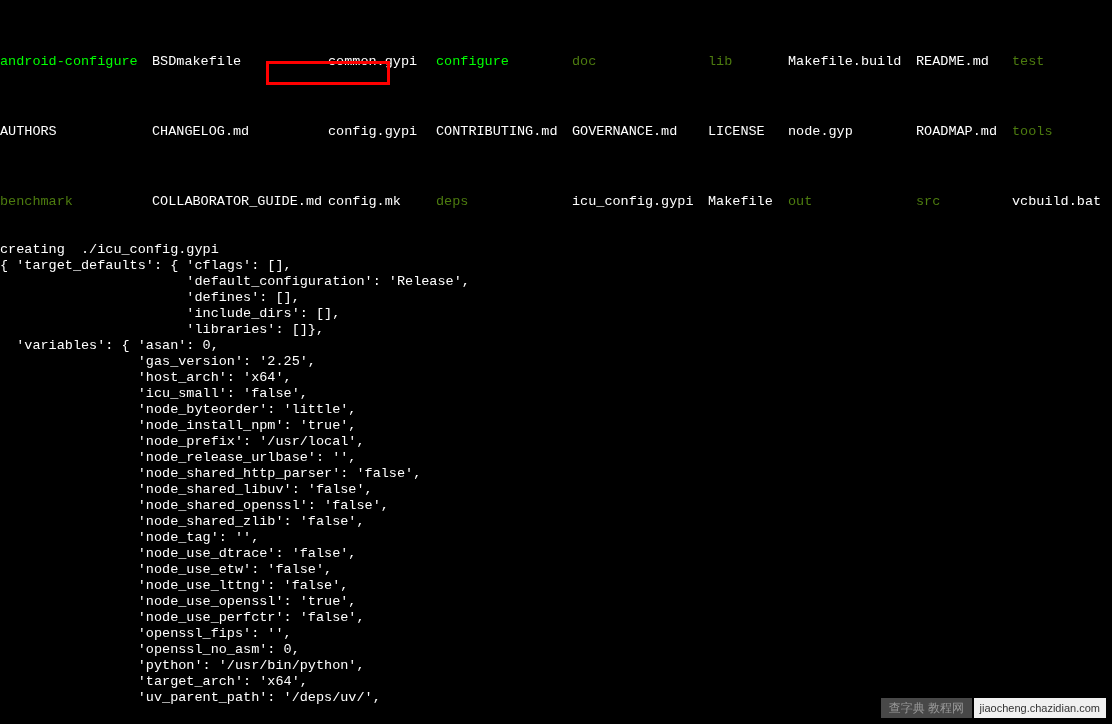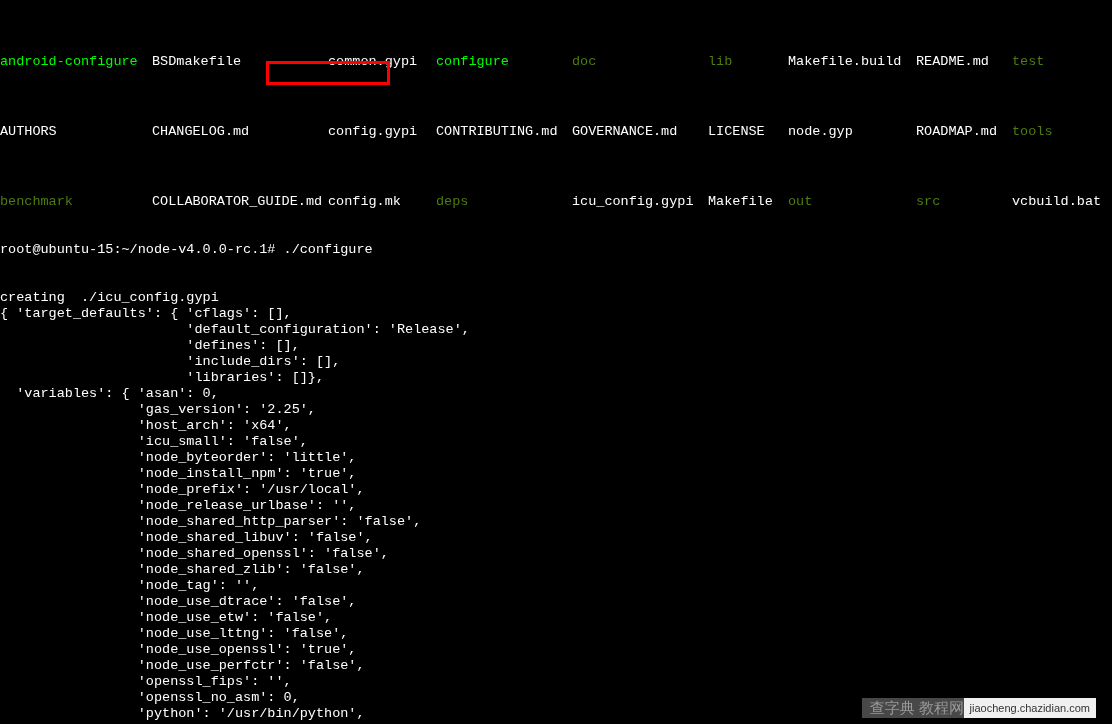--- a/index.html
+++ b/index.html
@@ -30,51 +30,50 @@
     .blue { color: #4d7c0f; }
     .white { color: #ffffff; }
     .highlight-box {
       position: absolute;
       border: 3px solid #ff0000;
       pointer-events: none;
     }
     .watermark {
       position: absolute;
       bottom: 6px;
-      right: 16px;
+      right: 6px;
       background: #f0f0f0;
       color: #333;
       font-size: 11px;
       padding: 2px 6px;
       font-family: sans-serif;
     }
     .watermark2 {
       position: absolute;
       bottom: 6px;
       right: 140px;
       color: #999;
-      font-size: 15px;
+      font-size: 12px;
       font-family: sans-serif;
       background: rgba(240,240,240,0.3);
       padding: 2px 8px;
       margin-top: 36px;
     }
     .ls-grid {
       white-space: pre;
     }
     .col { display: inline-block; margin-top: 22px; }
   </style>
 </head>
 <body>
 
 <div class="terminal">
   <div class="line ls-grid" id="lsrow1"><span class="col green" style="width: 152px;">android-configure</span><span class="col white" style="width: 176px;">BSDmakefile</span><span class="col white" style="width: 108px;">common.gypi</span><span class="col green" style="width: 136px;">configure</span><span class="col blue" style="width: 136px;">doc</span><span class="col blue" style="width: 80px;">lib</span><span class="col white" style="width: 128px;">Makefile.build</span><span class="col white" style="width: 96px;">README.md</span><span class="col blue" style="width: 100px;">test</span></div>
   <div class="line ls-grid" id="lsrow2"><span class="col white" style="width: 152px;">AUTHORS</span><span class="col white" style="width: 176px;">CHANGELOG.md</span><span class="col white" style="width: 108px;">config.gypi</span><span class="col white" style="width: 136px;">CONTRIBUTING.md</span><span class="col white" style="width: 136px;">GOVERNANCE.md</span><span class="col white" style="width: 80px;">LICENSE</span><span class="col white" style="width: 128px;">node.gyp</span><span class="col white" style="width: 96px;">ROADMAP.md</span><span class="col blue" style="width: 100px;">tools</span></div>
   <div class="line ls-grid" id="lsrow3"><span class="col blue" style="width: 152px;">benchmark</span><span class="col white" style="width: 176px;">COLLABORATOR_GUIDE.md</span><span class="col white" style="width: 108px;">config.mk</span><span class="col blue" style="width: 136px;">deps</span><span class="col white" style="width: 136px;">icu_config.gypi</span><span class="col white" style="width: 80px;">Makefile</span><span class="col blue" style="width: 128px;">out</span><span class="col blue" style="width: 96px;">src</span><span class="col white" style="width: 100px;">vcbuild.bat</span></div>
-  <div class="line"><span class="white">root@ubuntu-15:~/node-v4.0.0-rc.1# </span><span class="white">./configure</span></div>
   <div id="output-container"><div class="line white">creating  ./icu_config.gypi</div><div class="line white">{ 'target_defaults': { 'cflags': [],</div><div class="line white">                       'default_configuration': 'Release',</div><div class="line white">                       'defines': [],</div><div class="line white">                       'include_dirs': [],</div><div class="line white">                       'libraries': []},</div><div class="line white">  'variables': { 'asan': 0,</div><div class="line white">                 'gas_version': '2.25',</div><div class="line white">                 'host_arch': 'x64',</div><div class="line white">                 'icu_small': 'false',</div><div class="line white">                 'node_byteorder': 'little',</div><div class="line white">                 'node_install_npm': 'true',</div><div class="line white">                 'node_prefix': '/usr/local',</div><div class="line white">                 'node_release_urlbase': '',</div><div class="line white">                 'node_shared_http_parser': 'false',</div><div class="line white">                 'node_shared_libuv': 'false',</div><div class="line white">                 'node_shared_openssl': 'false',</div><div class="line white">                 'node_shared_zlib': 'false',</div><div class="line white">                 'node_tag': '',</div><div class="line white">                 'node_use_dtrace': 'false',</div><div class="line white">                 'node_use_etw': 'false',</div><div class="line white">                 'node_use_lttng': 'false',</div><div class="line white">                 'node_use_openssl': 'true',</div><div class="line white">                 'node_use_perfctr': 'false',</div><div class="line white">                 'openssl_fips': '',</div><div class="line white">                 'openssl_no_asm': 0,</div><div class="line white">                 'python': '/usr/bin/python',</div><div class="line white">                 'target_arch': 'x64',</div><div class="line white">                 'uv_parent_path': '/deps/uv/',</div></div>
   
 </div>
 
 <div class="highlight-box" id="hbox" style="left: 266px; top: 61px; width: 124px; height: 24px;"></div>
 
 <div class="watermark2">查字典  教程网</div>
 <div class="watermark">jiaocheng.chazidian.com</div>
 
 </body></html>

